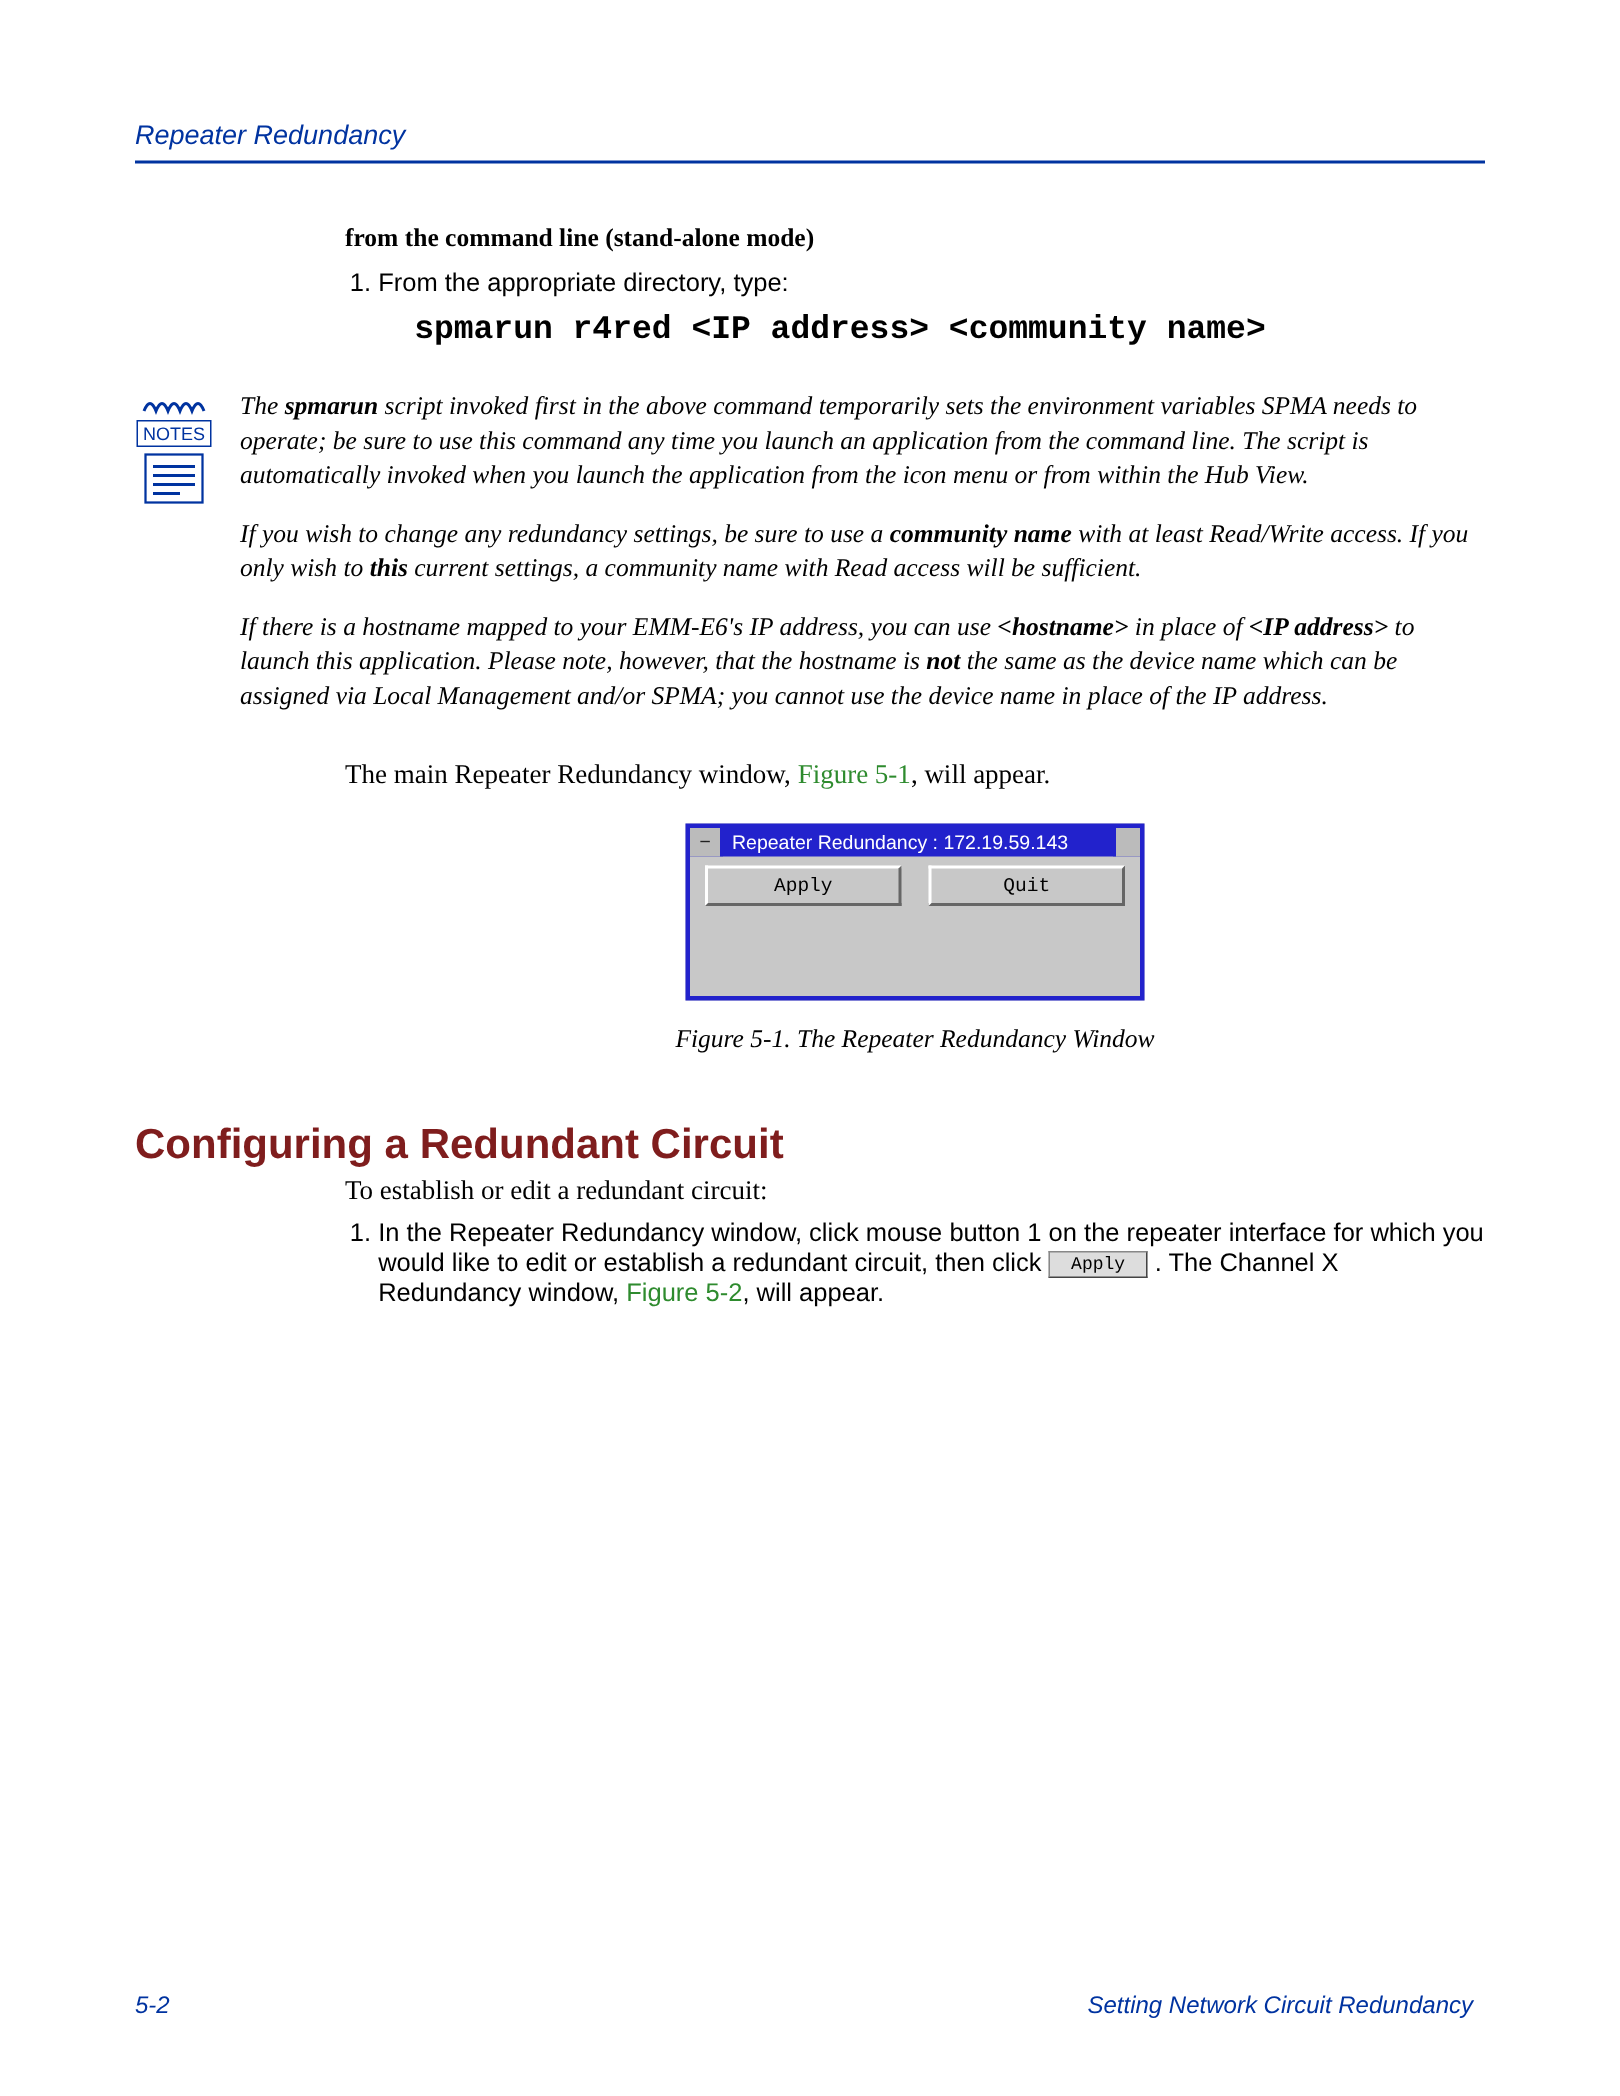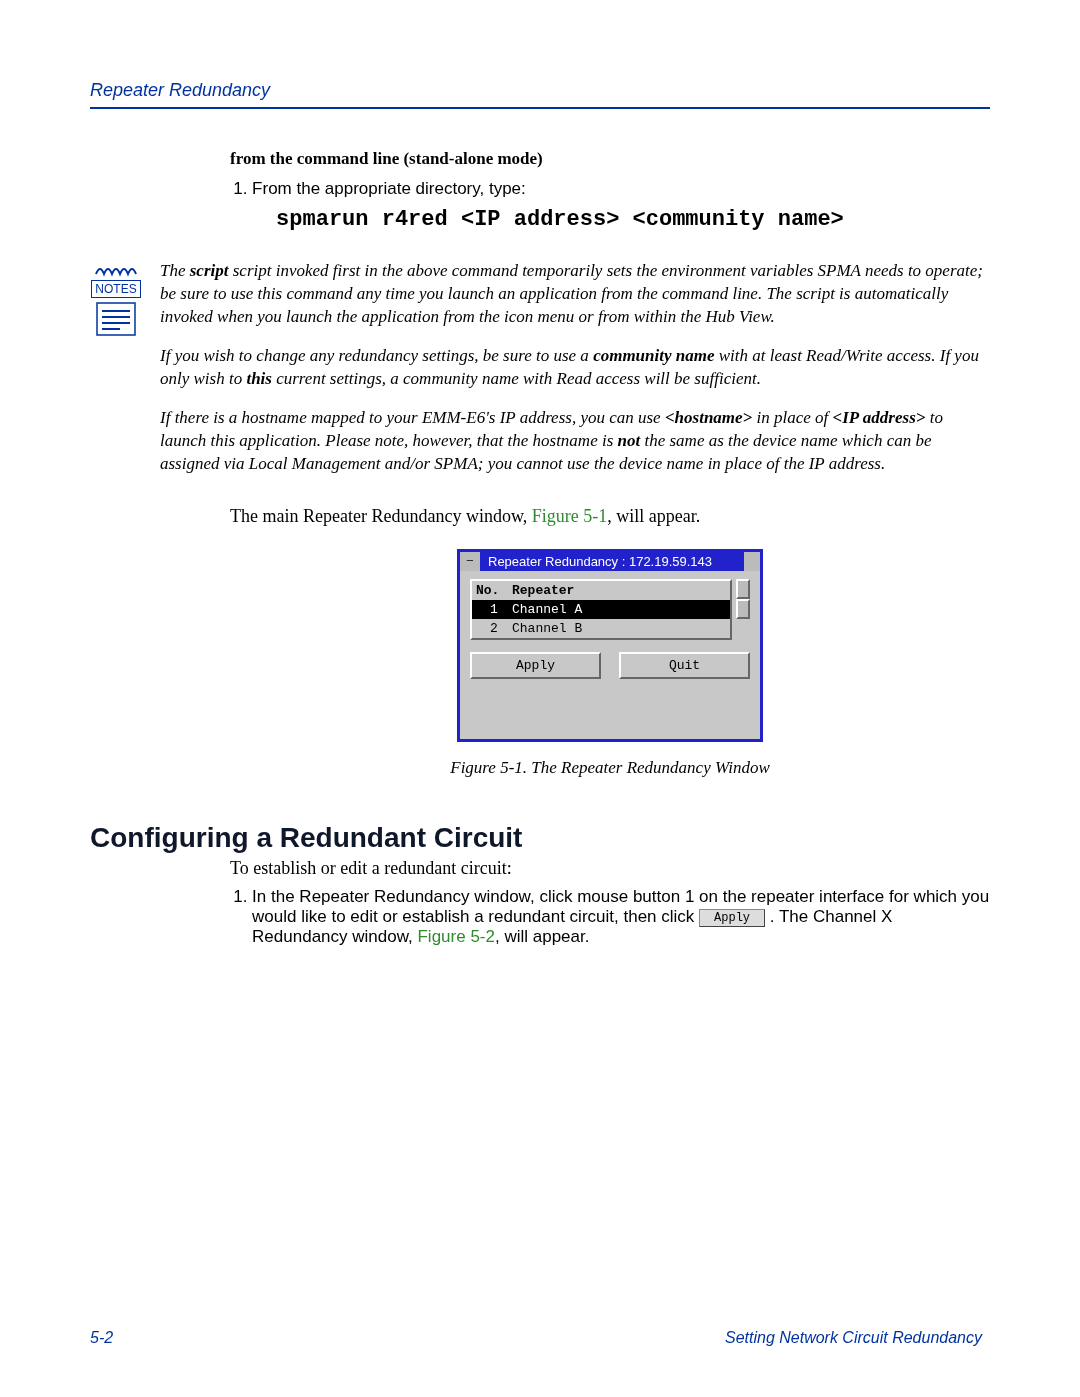--- a/index.html
+++ b/index.html
@@ -176,21 +176,21 @@
     font-size: 13px;
   }
   .window-pad { height: 50px; background: #c8c8c8; }
   .caption {
     text-align: center;
     font-size: 17px;
     margin-top: 16px;
     font-style: italic;
   }
   h2.section-h {
-    color: #0f172a;
+    color: #7f1d1d;
     font-family: Arial, Helvetica, sans-serif;
     font-size: 28px;
     font-weight: bold;
     margin: 44px 0 0 0;
   }
   .apply-inline {
     display: inline-block;
     border: 1px solid #888;
     border-right-color: #444; border-bottom-color: #444;
     background: #ddd;
@@ -239,21 +239,21 @@
       <svg width="40" height="34" viewBox="0 0 40 34">
         <rect x="1" y="1" width="38" height="32" fill="#fff" stroke="#0033a0" stroke-width="1.5"></rect>
         <line x1="6" y1="9" x2="34" y2="9" stroke="#0033a0" stroke-width="2"></line>
         <line x1="6" y1="15" x2="34" y2="15" stroke="#0033a0" stroke-width="2"></line>
         <line x1="6" y1="21" x2="34" y2="21" stroke="#0033a0" stroke-width="2"></line>
         <line x1="6" y1="27" x2="24" y2="27" stroke="#0033a0" stroke-width="2"></line>
       </svg>
     </div>
     <div class="notes-text">
       <p>
-        <span>The </span><b>script</b><span> script invoked first in the above command temporarily sets the environment variables SPMA needs to operate; be sure to use this command any time you launch an application from the command line. The script is automatically invoked when you launch the application from the icon menu or from within the Hub View.</span>
+        <span>The </span><b>spmarun</b><span> script invoked first in the above command temporarily sets the environment variables SPMA needs to operate; be sure to use this command any time you launch an application from the command line. The script is automatically invoked when you launch the application from the icon menu or from within the Hub View.</span>
       </p>
       <p>
         <span>If you wish to change any redundancy settings, be sure to use a </span><b>community name</b><span> with at least Read/Write access. If you only wish to </span><b>this</b><span> current settings, a community name with Read access will be sufficient.</span>
       </p>
       <p>
         <span>If there is a hostname mapped to your EMM-E6's IP address, you can use </span><b>&lt;hostname&gt;</b><span> in place of </span><b>&lt;IP address&gt;</b><span> to launch this application. Please note, however, that the hostname is </span><b>not</b><span> the same as the device name which can be assigned via Local Management and/or SPMA; you cannot use the device name in place of the IP address.</span>
       </p>
     </div>
   </div>
 
@@ -261,41 +261,20 @@
     <p class="body-para">
       <span>The main Repeater Redundancy window, </span><span class="fig-link">Figure 5-1</span><span>, will appear.</span>
     </p>
 
     <div class="figure-wrap">
       <div class="window">
         <div class="titlebar">
           <div class="sys-box">−</div>
           <div class="title-text">Repeater Redundancy : 172.19.59.143</div>
           <div class="close-box"></div>
-        </div>
-        <div class="listbox-wrap">
-          <div class="listbox">
-            <div class="hdr">
-              <span class="c1">No.</span>
-              <span>Repeater</span>
-            </div>
-            <div class="row sel">
-              <span class="c1">1</span>
-              <span>Channel A</span>
-            </div>
-            <div class="row">
-              <span class="c1">2</span>
-              <span>Channel B</span>
-            </div>
-          </div>
-          <div class="sbar">
-            <div class="arrow"></div>
-            <div class="track"></div>
-            <div class="arrow"></div>
-          </div>
         </div>
         <div class="btn-row">
           <div class="btn3d">Apply</div>
           <div class="btn3d">Quit</div>
         </div>
         <div class="window-pad"></div>
       </div>
       <div class="caption">Figure 5-1. The Repeater Redundancy Window</div>
     </div>
   </div>

